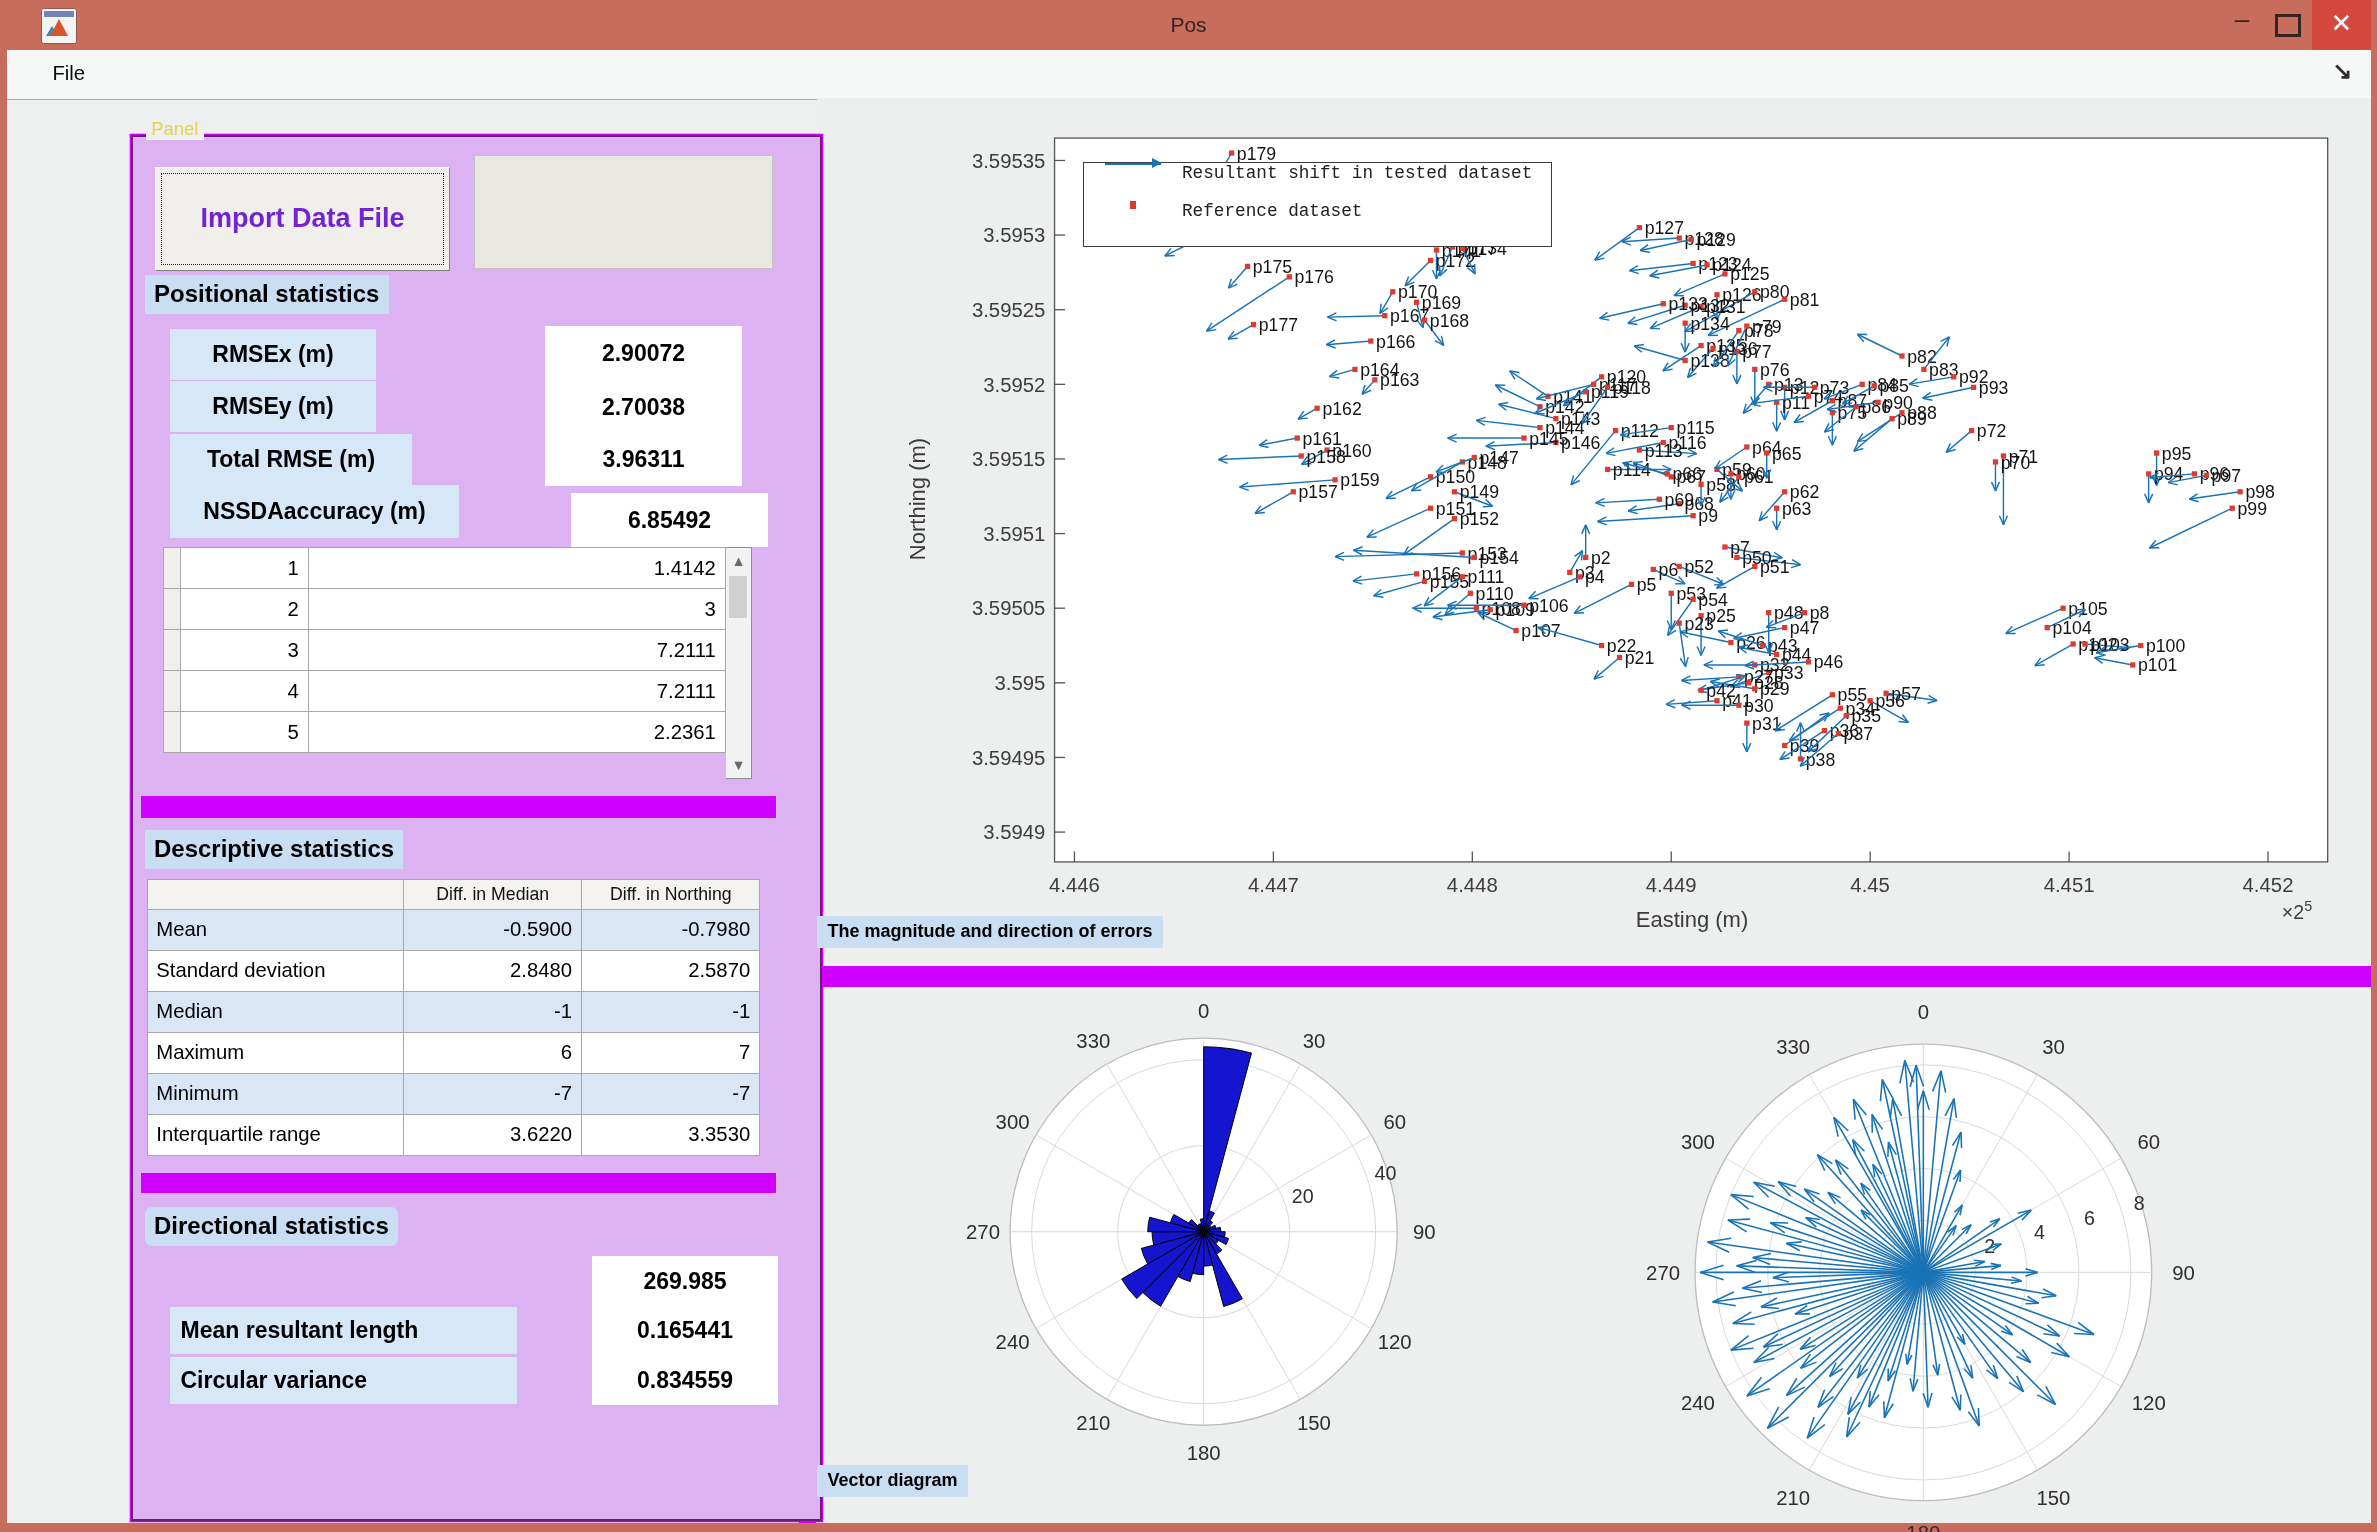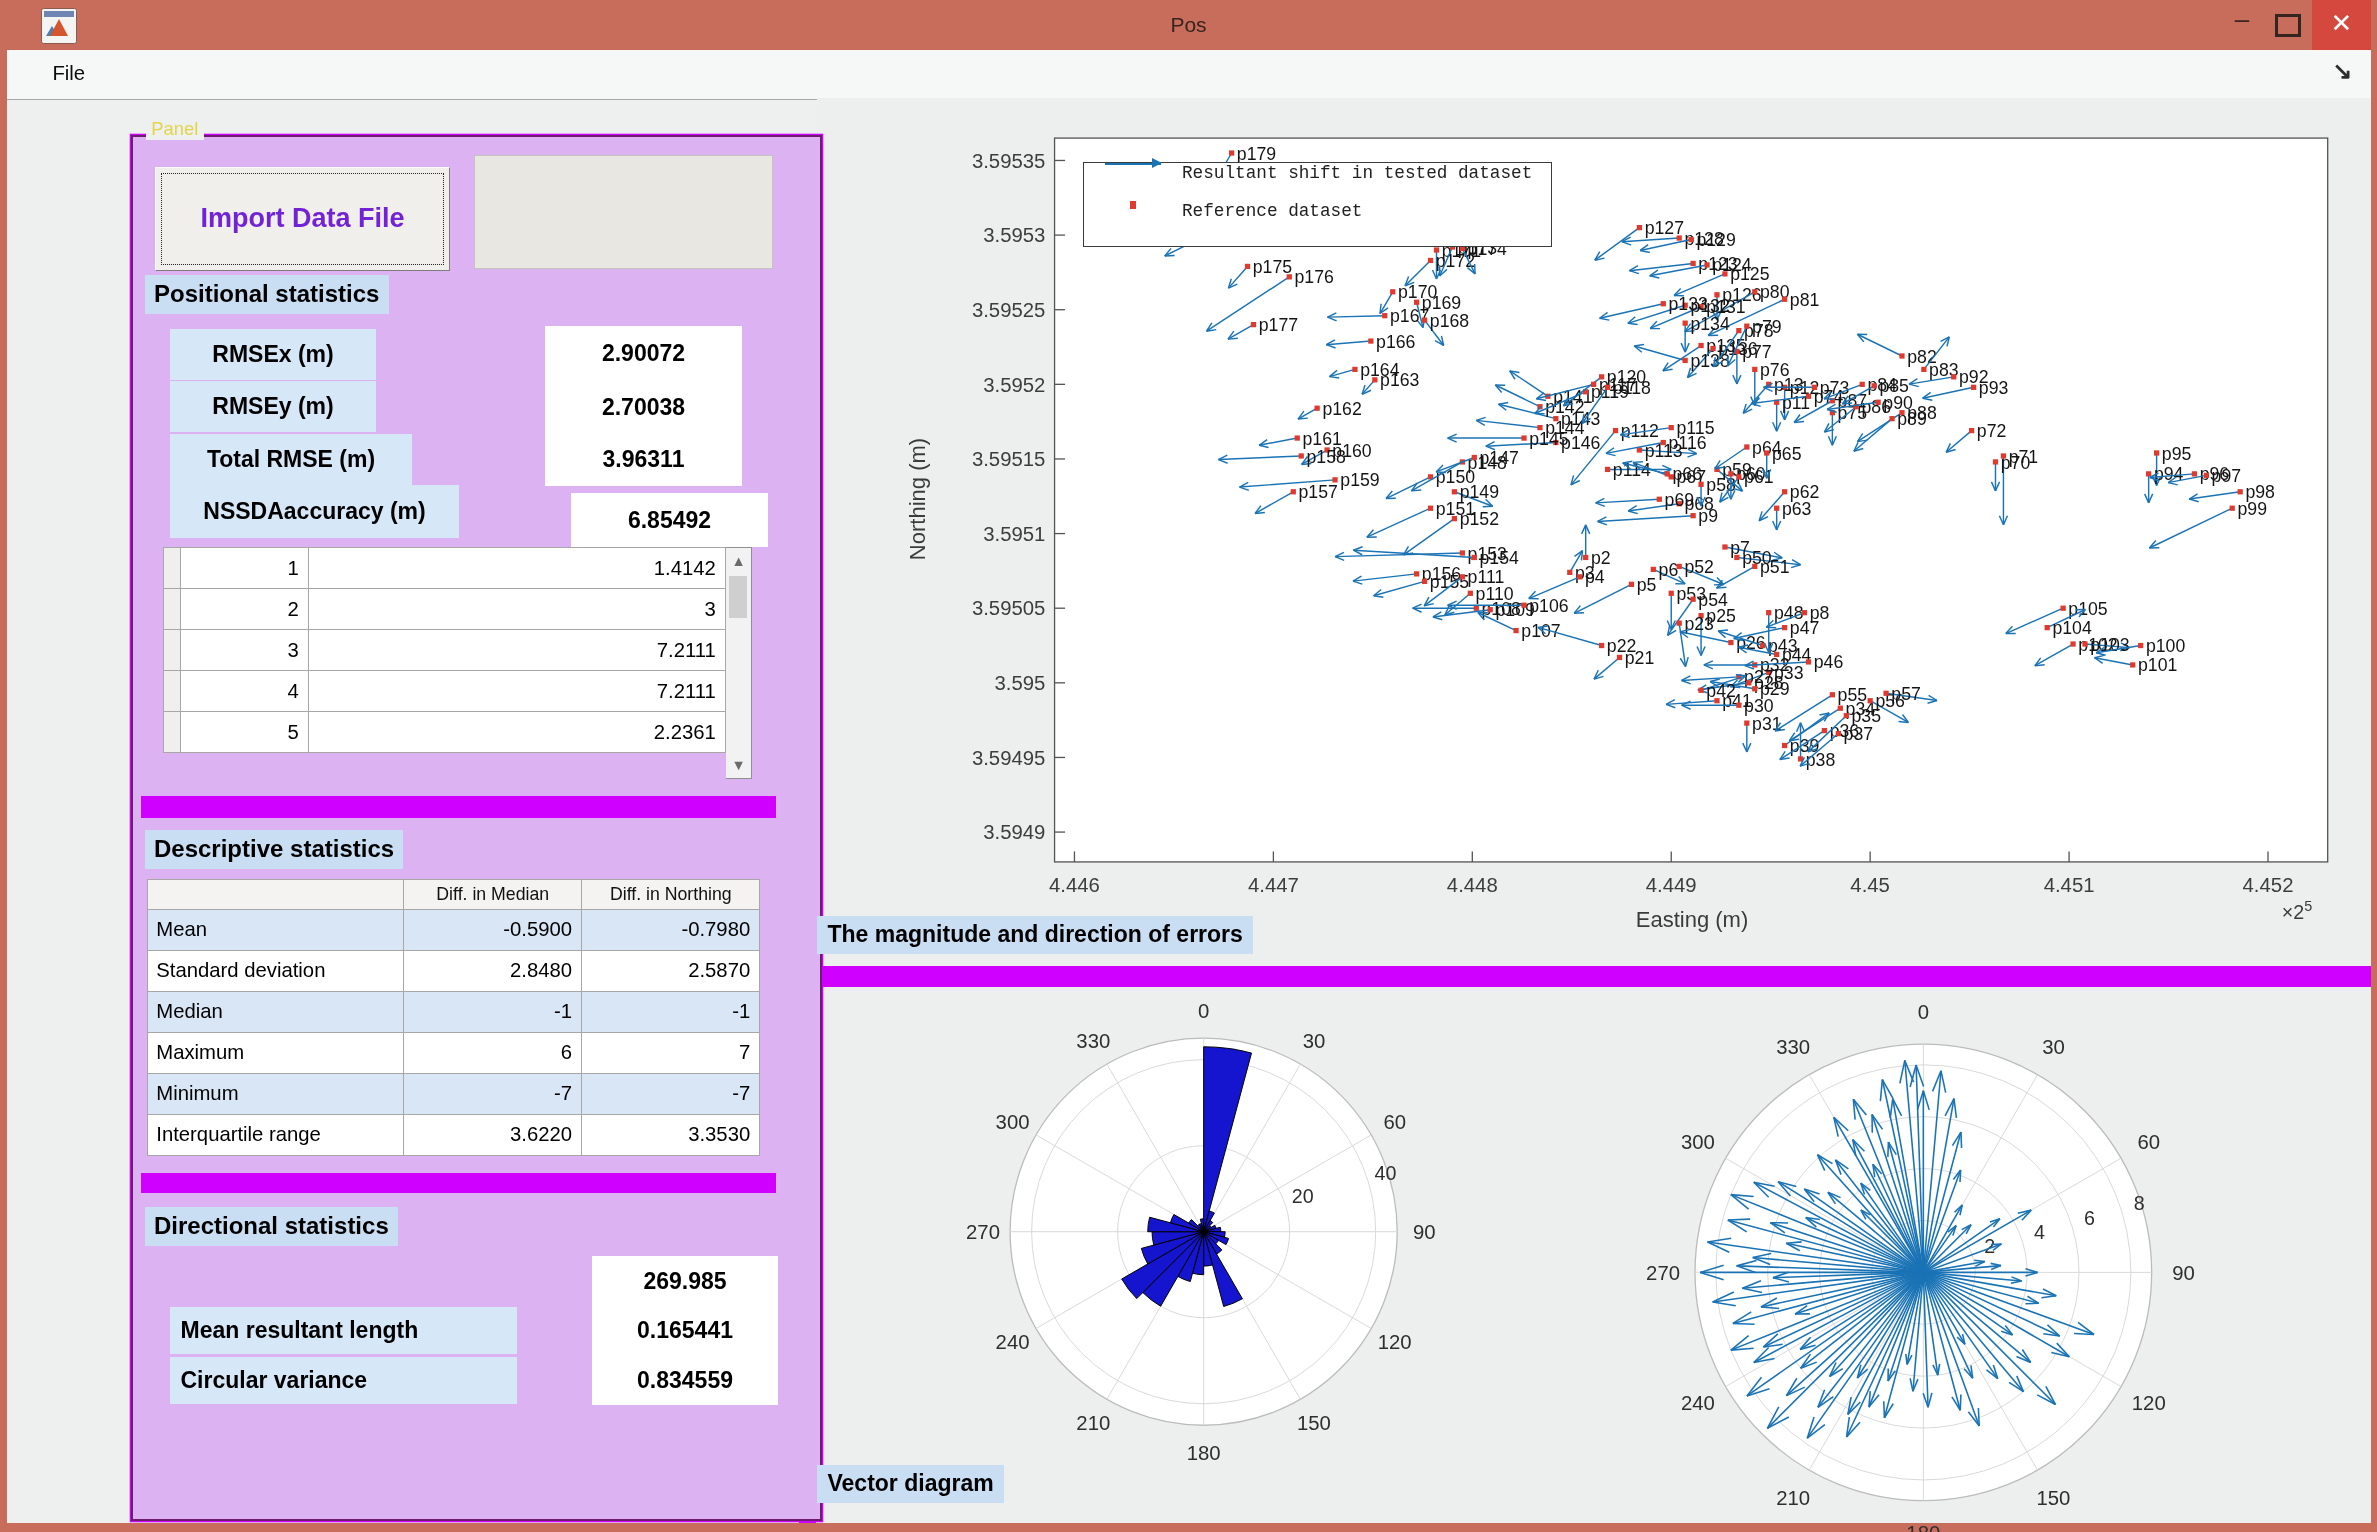--- a/index.html
+++ b/index.html
@@ -55,21 +55,21 @@
   .leg-row{display:flex;align-items:flex-start;height:38px;font-family:Liberation Mono, monospace;}
   .leg-icon{width:98px;display:flex;justify-content:center;align-items:center;}
   .leg-line{width:56px;height:2px;background:#1a73b5;position:relative;}
   .leg-line:after{content:"";position:absolute;right:-1.3px;top:-4.6px;border-left:10.5px solid #1a73b5;border-top:5.3px solid transparent;border-bottom:5.3px solid transparent;}
   .leg-dot{width:5.9px;height:7.9px;background:#e0392e;}
   .leg-txt{font-size:17.7px;color:#222;}
   #ylabel{left:918px;top:499px;transform:translate(-50%,-50%) rotate(-90deg);font-size:22px;color:#3b3b3b;white-space:nowrap;}
   #xlabel{left:1692px;top:907px;transform:translateX(-50%);font-size:22px;color:#3b3b3b;}
   #mult{left:2297px;top:898px;transform:translateX(-50%);font-size:19.7px;color:#3b3b3b;}
   #mult sup{font-size:14.4px;}
-  .caption{background:#c9def2;color:#000;font-weight:bold;font-size:23px;padding:5.3px 10.5px;z-index:2;}
+  .caption{background:#c9def2;color:#000;font-weight:bold;font-size:18px;padding:5.3px 10.5px;z-index:2;}
   #cap1{left:817px;top:916px;}
   #cap2{left:817px;top:1465px;}
   svg{position:absolute;overflow:visible;}
 </style>
 </head>
 <body>
 
 <div id="root">
 
   <div class="abs" id="titlebar">
@@ -191,21 +191,21 @@
               <td class="desclbl" style="height:38px;">Interquartile range</td>
               <td class="num">3.6220</td>
               <td class="num">3.3530</td>
             </tr>
       </tbody>
         </table>
     </div>
 
     <div class="abs" style="left:7.9px;top:1036px;width:635px;height:19.7px;background:#cf00ff;"></div>
 
-    <div class="abs sect-title" style="left:11.8px;top:1070px;">Directional statistics</div>
+    <div class="abs sect-title" style="left:11.8px;top:1070px;border-radius:7px;">Directional statistics</div>
 
     <div class="abs valbox" style="left:459px;top:1119px;width:186px;height:50px;line-height:50px;">269.985</div>
     <div class="abs rowlabel" style="left:37px;top:1170px;width:336px;height:47px;line-height:47px;text-align:left;padding-left:10.5px;">Mean resultant length</div>
     <div class="abs valbox" style="left:459px;top:1168px;width:186px;height:50px;line-height:50px;">0.165441</div>
     <div class="abs rowlabel" style="left:37px;top:1220px;width:336px;height:47px;line-height:47px;text-align:left;padding-left:10.5px;">Circular variance</div>
     <div class="abs valbox" style="left:459px;top:1218px;width:186px;height:50px;line-height:50px;">0.834559</div>
 
   </div>
   <div class="abs" id="panel-label">Panel</div>
 

